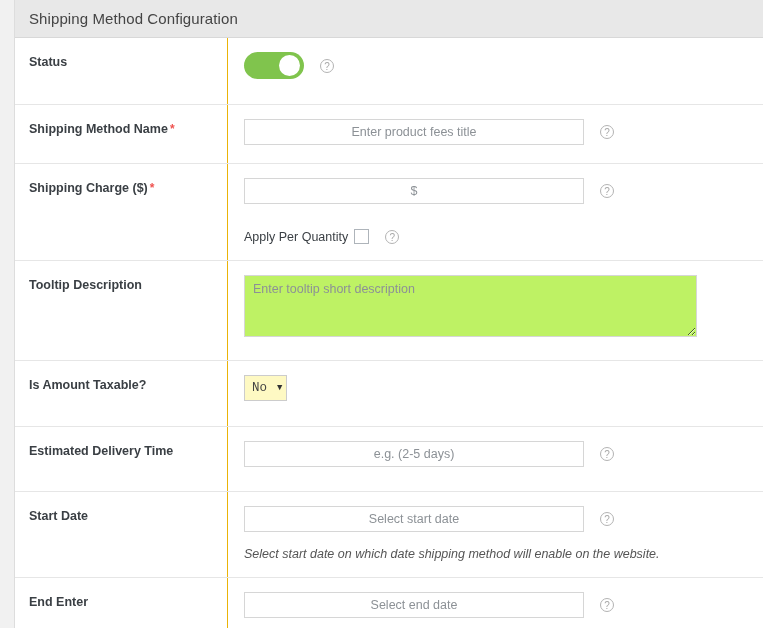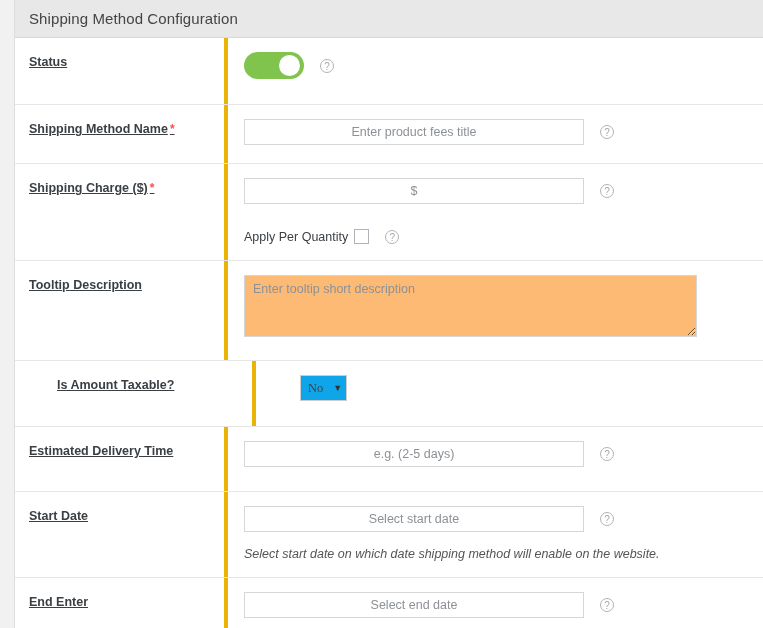--- a/index.html
+++ b/index.html
@@ -54,28 +54,27 @@
     display: flex;
     border-bottom: 1px solid #e6e6e6;
     box-sizing: border-box;
     align-items: stretch;
   }
   .form-row:last-child { border-bottom: none; }
 
   .label-cell {
     width: 213px;
     flex: 0 0 213px;
-    border-right: 4px solid #eab308;
+    border-right: 1px solid #eab308;
     padding: 16px 12px 16px 14px;
     box-sizing: border-box;
     font-size: 12.5px;
     color: #3a3f44;
     font-weight: bold;
     line-height: 1.4;
-    text-decoration: underline;
   }
   .field-cell {
     flex: 1 1 auto;
     padding: 14px 10px 14px 16px;
     box-sizing: border-box;
   }
 
   .req {
     color: #ef5350;
     font-weight: bold;
@@ -86,21 +85,21 @@
   
   .row-status .label-cell,
   .row-status .field-cell { min-height: 66px; }
   .row-name .label-cell,
   .row-name .field-cell { min-height: 58px; }
   .row-charge .label-cell,
   .row-charge .field-cell { min-height: 96px; }
   .row-tooltip .label-cell,
   .row-tooltip .field-cell { min-height: 99px; }
   .row-taxable .label-cell,
-  .row-taxable .field-cell { min-height: 65px; margin-left: 28px; }
+  .row-taxable .field-cell { min-height: 65px; }
   .row-delivery .label-cell,
   .row-delivery .field-cell { min-height: 64px; }
   .row-start .label-cell,
   .row-start .field-cell { min-height: 83px; }
   .row-end .label-cell,
   .row-end .field-cell { min-height: 62px; }
 
   .inline {
     display: flex;
     align-items: center;
@@ -157,21 +156,21 @@
     font-family: "Liberation Sans", sans-serif;
     outline: none;
     text-align: center;
   }
   .text-input::placeholder { color: #8c9196; opacity: 1; }
 
   .textarea {
     width: 453px;
     height: 62px;
     border: 1px solid #d6d6d6;
-    background: #fdba74;
+    background: #bef264;
     box-sizing: border-box;
     padding: 6px 8px;
     font-size: 12.5px;
     color: #444;
     font-family: "Liberation Sans", sans-serif;
     resize: both;
     outline: none;
     display: block;
   }
   .textarea::placeholder { color: #8c9196; opacity: 1; }
@@ -191,24 +190,24 @@
     background: #fff;
     box-sizing: border-box;
     cursor: pointer;
     flex: 0 0 auto;
   }
   .checkbox-line .help { margin-left: 16px; }
 
   .select {
     height: 26px;
     border: 1px solid #cccccc;
-    background: #0ea5e9;
+    background: #fef9c3;
     font-size: 12.5px;
     color: #444;
-    font-family: Liberation Serif, serif;
+    font-family: Liberation Mono, monospace;
     padding: 0 4px 0 7px;
     box-sizing: border-box;
     display: inline-flex;
     align-items: center;
     cursor: pointer;
   }
   .select .caret {
     margin-left: 10px;
     font-size: 9px;
     color: #333;

